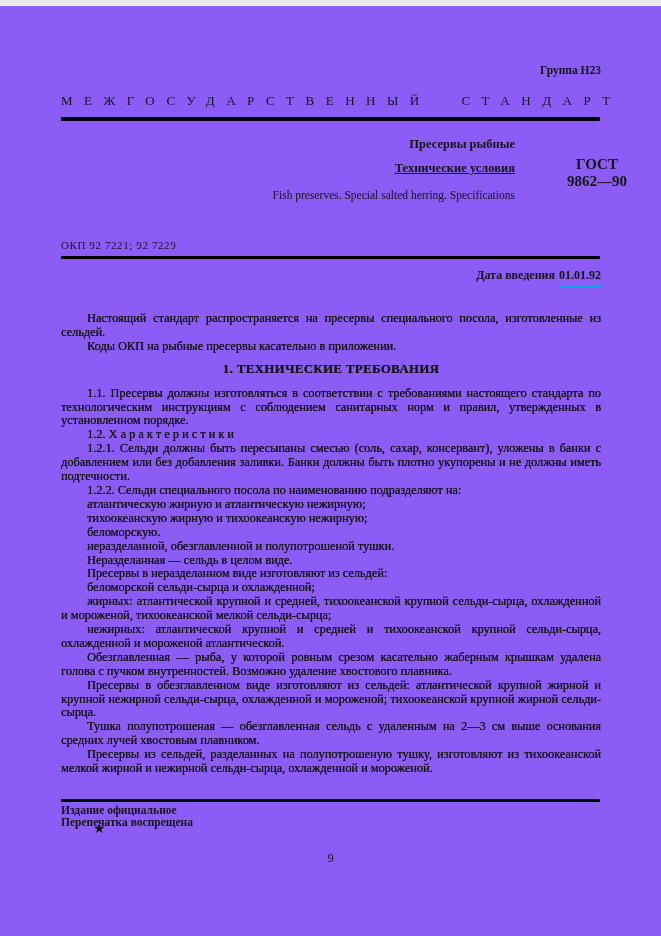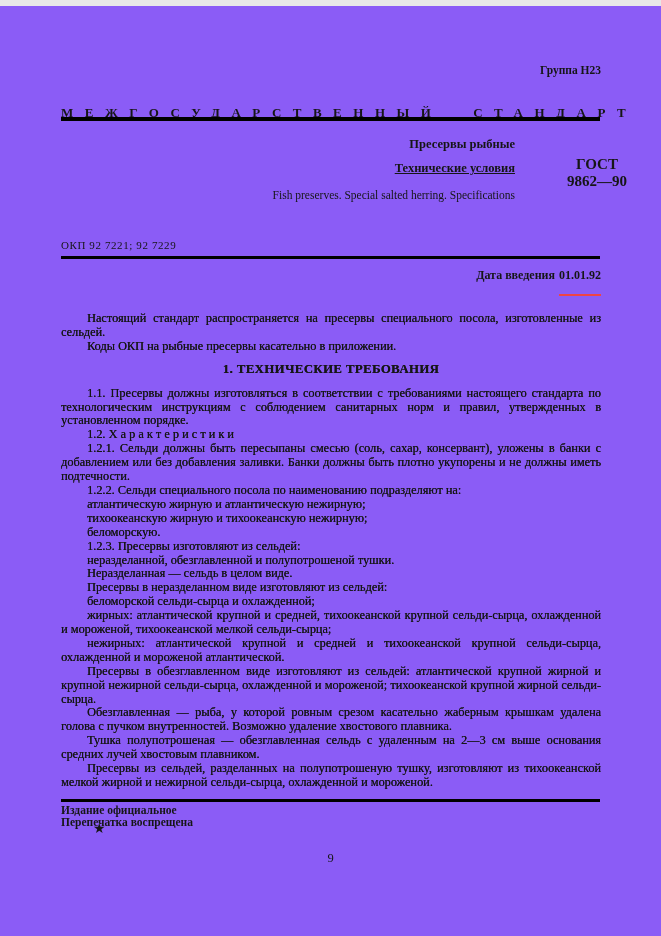--- a/index.html
+++ b/index.html
@@ -11,43 +11,43 @@
     font-family:"Liberation Serif", serif;
     color:#161616;
     overflow:hidden;
   }
   
   .group-code {
     position:absolute; top:58px; right:60px;
     font-weight:bold; font-size:11.5px;
   }
   .std-type {
-    position:absolute; top:99px; left:61px; width:540px;
-    font-weight:bold; font-size:13px;
+    position:absolute; top:87px; left:61px; width:540px;
+    font-weight:normal; font-size:13px;
     letter-spacing:11.5px; word-spacing:16px;
     white-space:nowrap; text-align:center;
   }
   .rule { position:absolute; left:61px; width:539px; background:#000; }
   .rule-header { top:111px; height:4px; }
   .rule-mid    { top:250px; height:3px; }
   
   .title-row { position:absolute; top:131px; left:61px; width:540px; }
   .title-left { width:454px; text-align:right; }
   .t-category { font-weight:bold; font-size:12.5px; margin-bottom:9px; }
   .t-name     { font-weight:bold; font-size:13.5px; margin-bottom:12px; letter-spacing:0.3px; }
   .t-sub      { font-weight:bold; font-size:12.5px; margin-bottom:13px;text-decoration:underline; }
   .t-en       { font-size:11.5px; }
   .gost-block {
     position:absolute; left:496px; top:19px; width:80px;
     text-align:center; font-weight:bold; font-size:15px; line-height:17px;
   }
   .okp { position:absolute; top:233px; left:61px; font-size:11px; letter-spacing:0.6px; }
   
   .date-line { position:absolute; top:262px; right:60px; font-weight:bold; font-size:12px; }
-  .date-value { border-bottom:2px solid #ef4444; padding-bottom:12px; margin-left:4px; }
+  .date-value { border-bottom:2px solid #0ea5e9; padding-bottom:3px; margin-left:4px; }
   
   .body-text {
     position:absolute; top:306px; left:61px; width:540px;
     font-size:12.3px; line-height:13.9px; text-align:justify;
     text-shadow:0.2px 0 0 currentColor;
   }
   .para { margin:0; text-indent:26px; }
   .sec-heading {
     font-size:12.8px; font-weight:bold; text-align:center;
     margin:9px 0 10px 0; text-indent:0; letter-spacing:0.4px;
@@ -98,29 +98,28 @@
       </div>
     <div class="sec-heading">1. ТЕХНИЧЕСКИЕ ТРЕБОВАНИЯ</div>
     <div>
         <p class="para">1.1. Пресервы должны изготовляться в соответствии с требованиями настоящего стандарта по технологическим инструкциям с соблюдением санитарных норм и правил, утвержденных в установленном порядке.</p>
         <p class="para">1.2. Х а р а к т е р и с т и к и</p>
         <p class="para">1.2.1. Сельди должны быть пересыпаны смесью (соль, сахар, консервант), уложены в банки с добавлением или без добавления заливки. Банки должны быть плотно укупорены и не должны иметь подтечности.</p>
         <p class="para">1.2.2. Сельди специального посола по наименованию подразделяют на:</p>
         <p class="para">атлантическую жирную и атлантическую нежирную;</p>
         <p class="para">тихоокеанскую жирную и тихоокеанскую нежирную;</p>
         <p class="para">беломорскую.</p>
-        <p class="para">1.2.3. Пресервы изготовляют из сельдей:</p>
         <p class="para">неразделанной, обезглавленной и полупотрошеной тушки.</p>
         <p class="para">Неразделанная — сельдь в целом виде.</p>
         <p class="para">Пресервы в неразделанном виде изготовляют из сельдей:</p>
         <p class="para">беломорской сельди-сырца и охлажденной;</p>
         <p class="para">жирных: атлантической крупной и средней, тихоокеанской крупной сельди-сырца, охлажденной и мороженой, тихоокеанской мелкой сельди-сырца;</p>
         <p class="para">нежирных: атлантической крупной и средней и тихоокеанской крупной сельди-сырца, охлажденной и мороженой атлантической.</p>
+        <p class="para">Обезглавленная — рыба, у которой ровным срезом касательно жаберным крышкам удалена голова с пучком внутренностей. Возможно удаление хвостового плавника.</p>
         <p class="para">Пресервы в обезглавленном виде изготовляют из сельдей: атлантической крупной жирной и крупной нежирной сельди-сырца, охлажденной и мороженой; тихоокеанской крупной жирной сельди-сырца.</p>
-        <p class="para">Обезглавленная — рыба, у которой ровным срезом касательно жаберным крышкам удалена голова с пучком внутренностей. Возможно удаление хвостового плавника.</p>
         <p class="para">Тушка полупотрошеная — обезглавленная сельдь с удаленным на 2—3 см выше основания средних лучей хвостовым плавником.</p>
         <p class="para">Пресервы из сельдей, разделанных на полупотрошеную тушку, изготовляют из тихоокеанской мелкой жирной и нежирной сельди-сырца, охлажденной и мороженой.</p>
       </div>
   </div>
 
   <div class="footer-rule"></div>
   <div class="footer-row">
     <span>Издание официальное</span>
     <span>Перепечатка воспрещена</span>
   </div>

